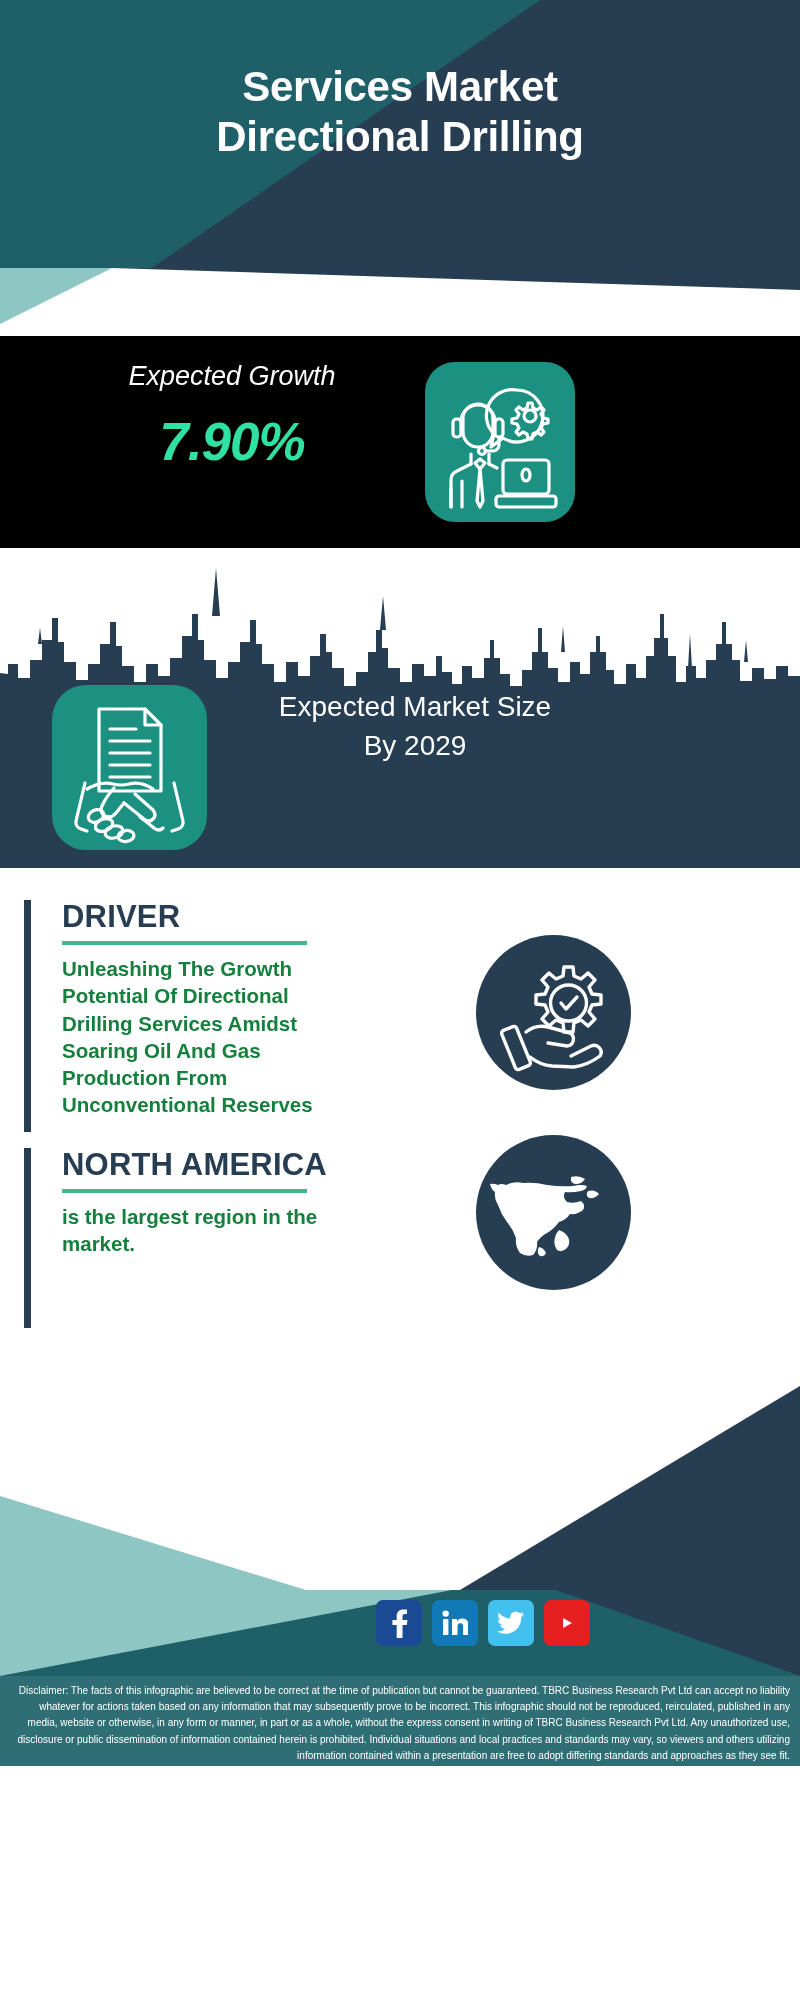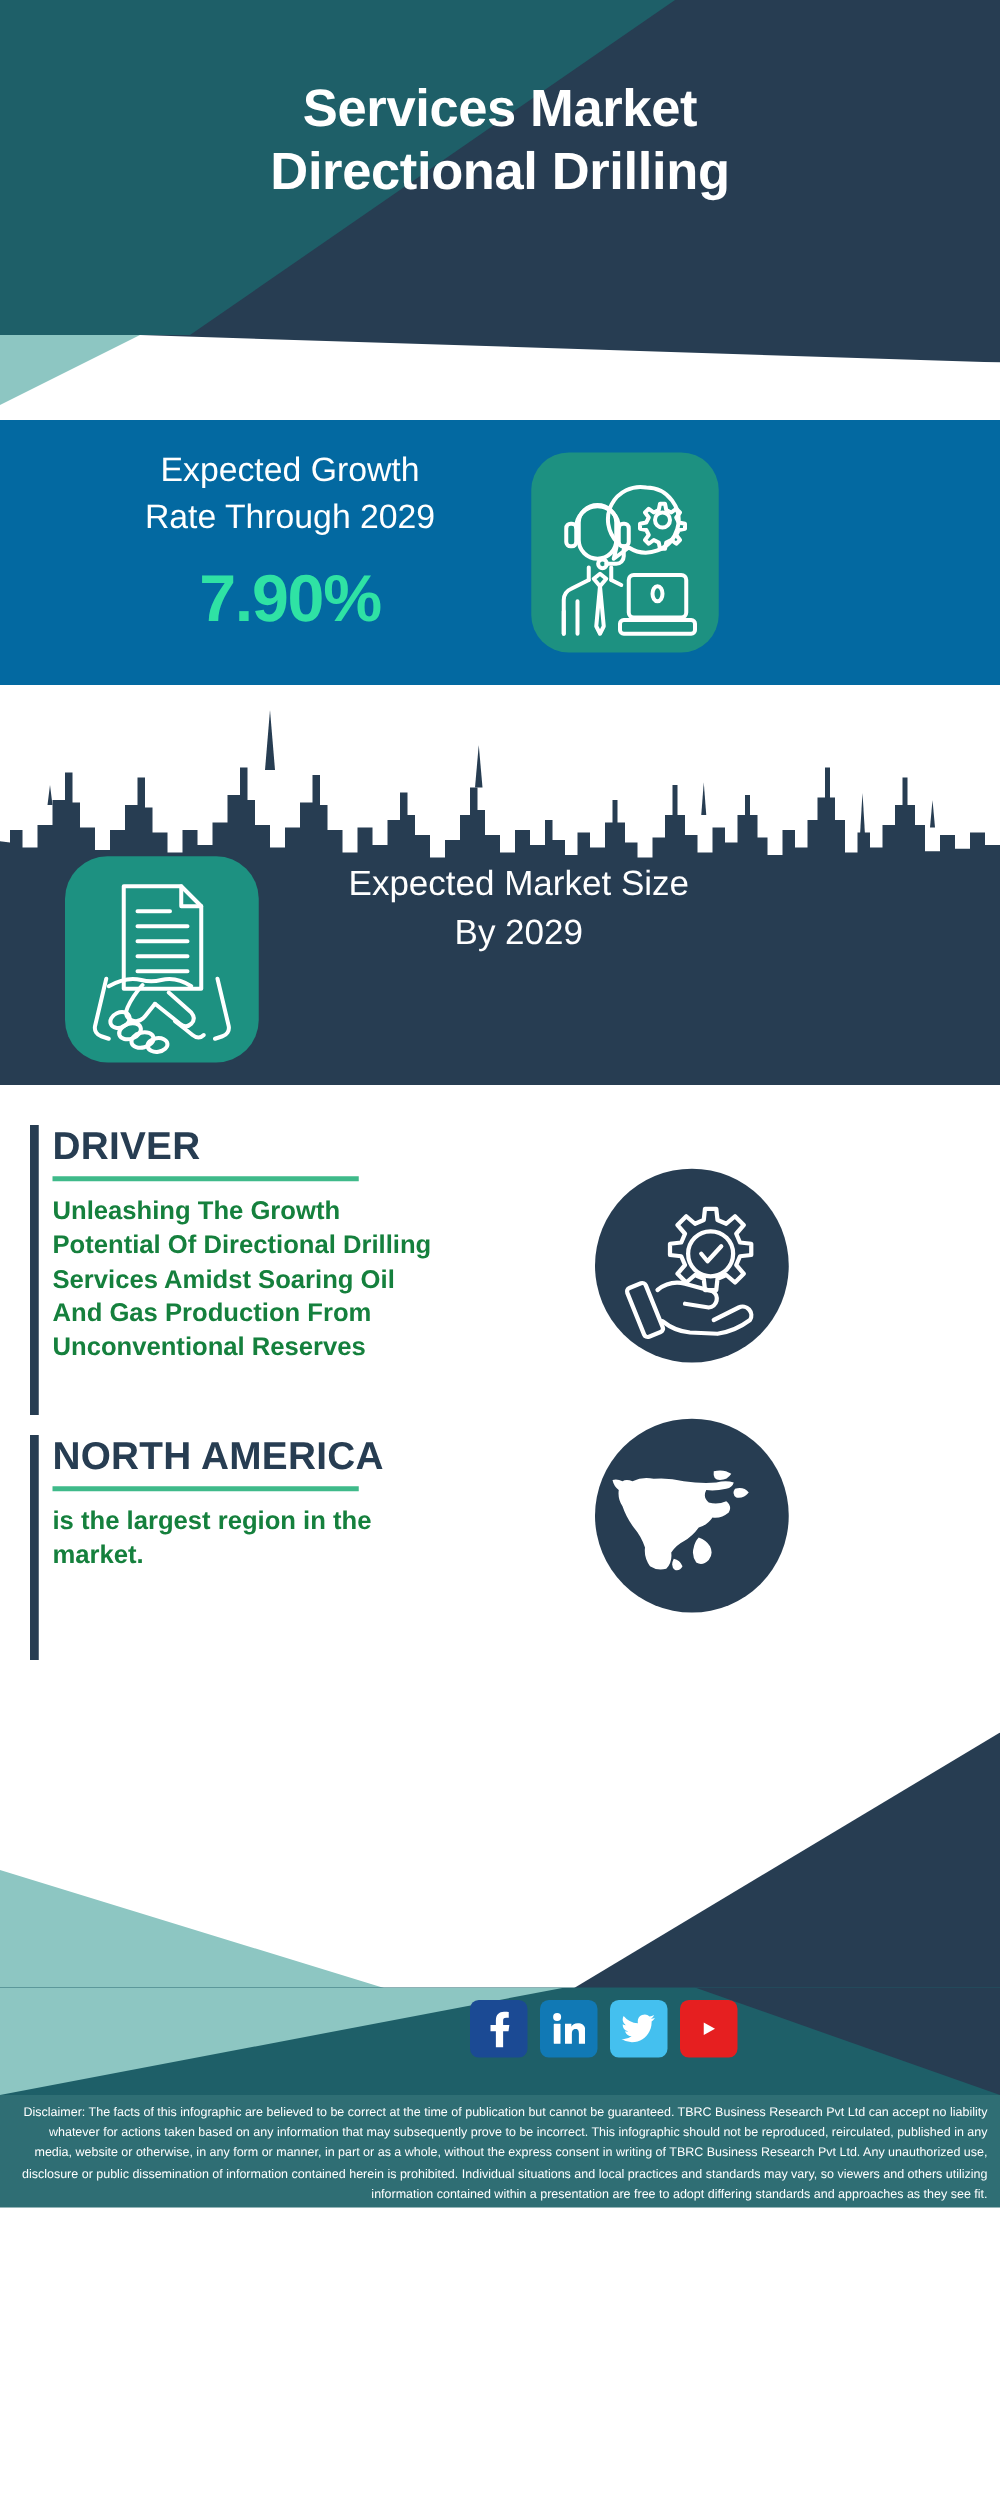--- a/index.html
+++ b/index.html
@@ -39,21 +39,22 @@
   }
   .trans1-navy {
     position:absolute; left:0; top:0; width:800px; height:68px;
     background:#273d52;
     clip-path:polygon(112px 0, 800px 0, 800px 22px);
   }
 
   
   .growth {
     position:absolute; left:0; top:336px; width:800px; height:212px;
-    background:#0369a1;
+    background:#000000;
+    font-style:italic;
   }
   .growth-text {
     position:absolute; left:32px; top:22px; width:400px; text-align:center;
   }
   .growth-label {
     color:#ffffff; font-size:27px; line-height:1.38; font-weight:400;
   }
   .growth-value {
     margin-top:16px; color:#2fe2a4; font-size:53px; font-weight:bold;
     letter-spacing:-1px;
@@ -91,21 +92,21 @@
   .body-white {
     position:absolute; left:0; top:868px; width:800px; height:460px;
     background:#ffffff;
   }
 
   .panel { position:absolute; }
   .panel-bar {
     position:absolute; left:0; top:0; width:7px; height:100%;
     background:#273d52;
   }
-  .panel-inner { padding-left:18px; }
+  .panel-inner { padding-left:38px; }
   .panel-head {
     color:#273d52; font-size:31px; font-weight:bold; letter-spacing:0.2px;
     line-height:1.1;
   }
   .panel-rule {
     width:245px; height:4px; background:#3fba8a; margin:7px 0 10px 0;
   }
   .panel-body {
     color:#15803d; font-size:20.5px; font-weight:bold; line-height:1.33;
   }
@@ -188,21 +189,20 @@
 
 <div class="trans1">
   <div class="trans1-teal"></div>
   <div class="trans1-navy"></div>
 </div>
 
 <div class="growth">
   <div class="growth-text">
     <div class="growth-label">
       <div>Expected Growth</div>
-      <div>Rate Through 2029</div>
     </div>
     <div class="growth-value">7.90%</div>
   </div>
   <div class="growth-icon">
     <svg width="150" height="160" viewBox="0 0 150 160">
       <g fill="none" stroke="#ffffff" stroke-width="3.2" stroke-linecap="round" stroke-linejoin="round">
 
         <path d="M92 28 a26 26 0 1 1 -14 48 l-12 9 3 -13 a26 26 0 0 1 23 -44 z"></path>
 
         <path d="M103 41 l4 0 1 5 4 2 4 -3 3 3 -3 4 2 4 5 1 0 4 -5 1 -2 4 3 4 -3 3 -4 -3 -4 2 -1 5 -4 0 -1 -5 -4 -2 -4 3 -3 -3 3 -4 -2 -4 -5 -1 0 -4 5 -1 2 -4 -3 -4 3 -3 4 3 4 -2 z"></path>

